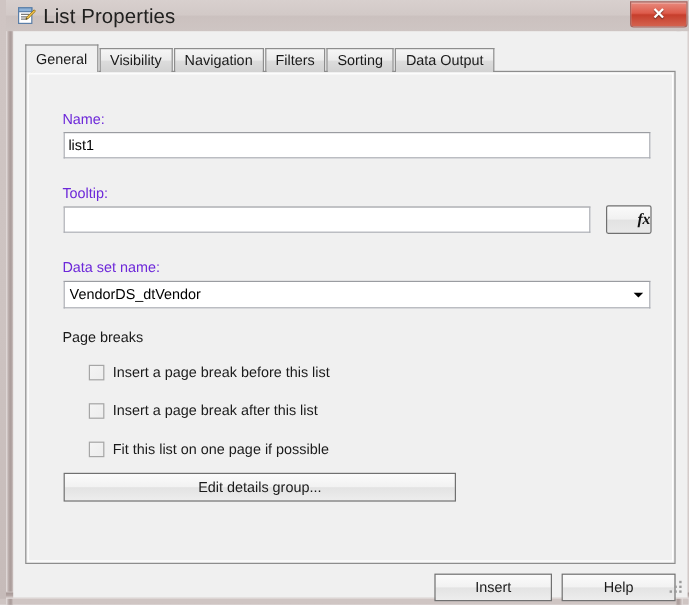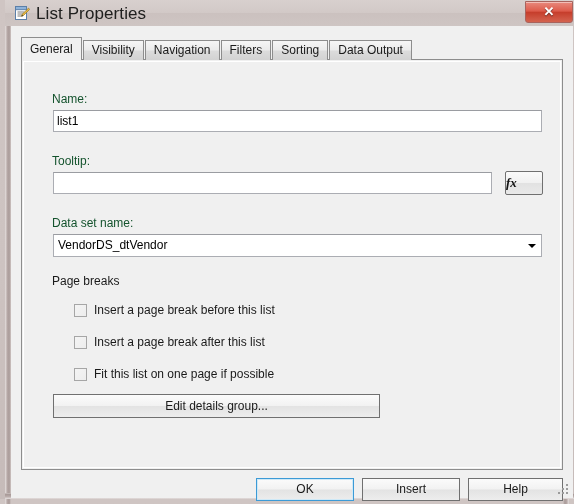--- a/index.html
+++ b/index.html
@@ -140,21 +140,21 @@
     position: absolute;
     left: 1px; top: 1px; right: 1px; bottom: 1px;
     border: 1px solid #ffffff;
     box-sizing: border-box;
   }
 
   
   .field-label {
     position: absolute;
     font-size: 12px;
-    color: #14532d;
+    color: #6d28d9;
     white-space: nowrap;
   }
 
   
   .textbox {
     position: absolute;
     box-sizing: border-box;
     border: 1px solid #abadb3;
     border-top-color: #9a9ca1;
     background: #ffffff;
@@ -170,21 +170,21 @@
     position: absolute;
     box-sizing: border-box;
     border: 1px solid #707070;
     border-radius: 2px;
     background: linear-gradient(180deg,#fafafa 0%, #f1f1f1 48%, #e2e2e2 52%, #e9e9e9 100%);
     cursor: pointer;
   }
   #fx-glyph {
     position: absolute;
     left: 0; top: 0; right: 0; bottom: 0;
-    text-align: left;
+    text-align: right;
     line-height: 22px;
     font-family: "Liberation Serif", serif;
     font-style: italic;
     font-weight: bold;
     font-size: 13px;
     color: #101010;
   }
 
   
   #dataset-combo {
@@ -345,21 +345,20 @@
       </div>
 
       <div class="checkbox-row" style="left:52px; top:274px;">
         <span class="checkbox-box"></span>
         <span class="checkbox-label">Insert a page break after this list</span>
       </div>
 
       <div class="push-button" id="edit-details-button" style="left:31px; top:334px; width:327px; height:24px;">Edit details group...</div>
     </div>
 
-    <div class="push-button default-btn" id="ok-button" style="left:245px; top:452px; width:98px; height:23px;">OK</div>
     <div class="push-button" id="cancel-button" style="left:351px; top:452px; width:98px; height:23px;">Insert</div>
     <div class="push-button" id="help-button" style="left:457px; top:452px; width:95px; height:23px;">Help</div>
 
     <div id="resize-grip">
       <i style="left:8px; top:0px;"></i>
       <i style="left:4px; top:4px;"></i>
       <i style="left:8px; top:4px;"></i>
       <i style="left:0px; top:8px;"></i>
       <i style="left:4px; top:8px;"></i>
       <i style="left:8px; top:8px;"></i>

